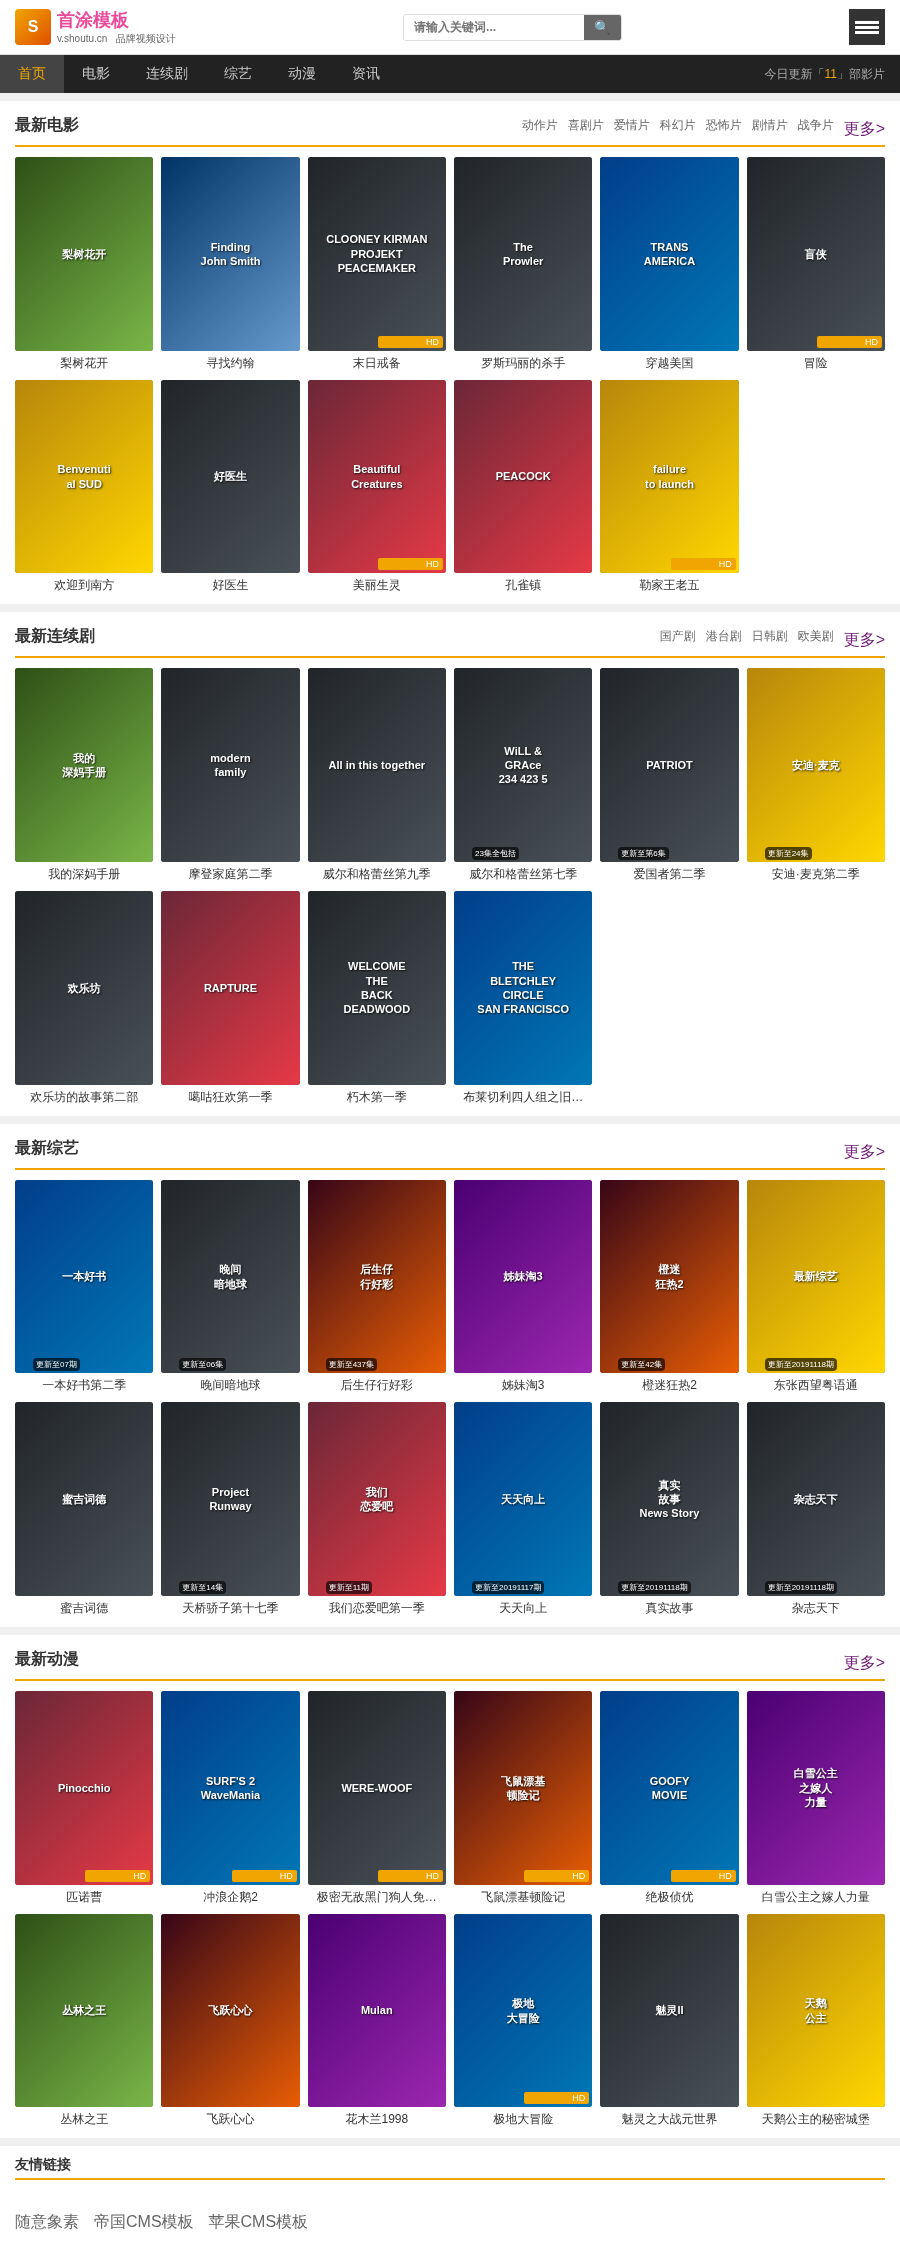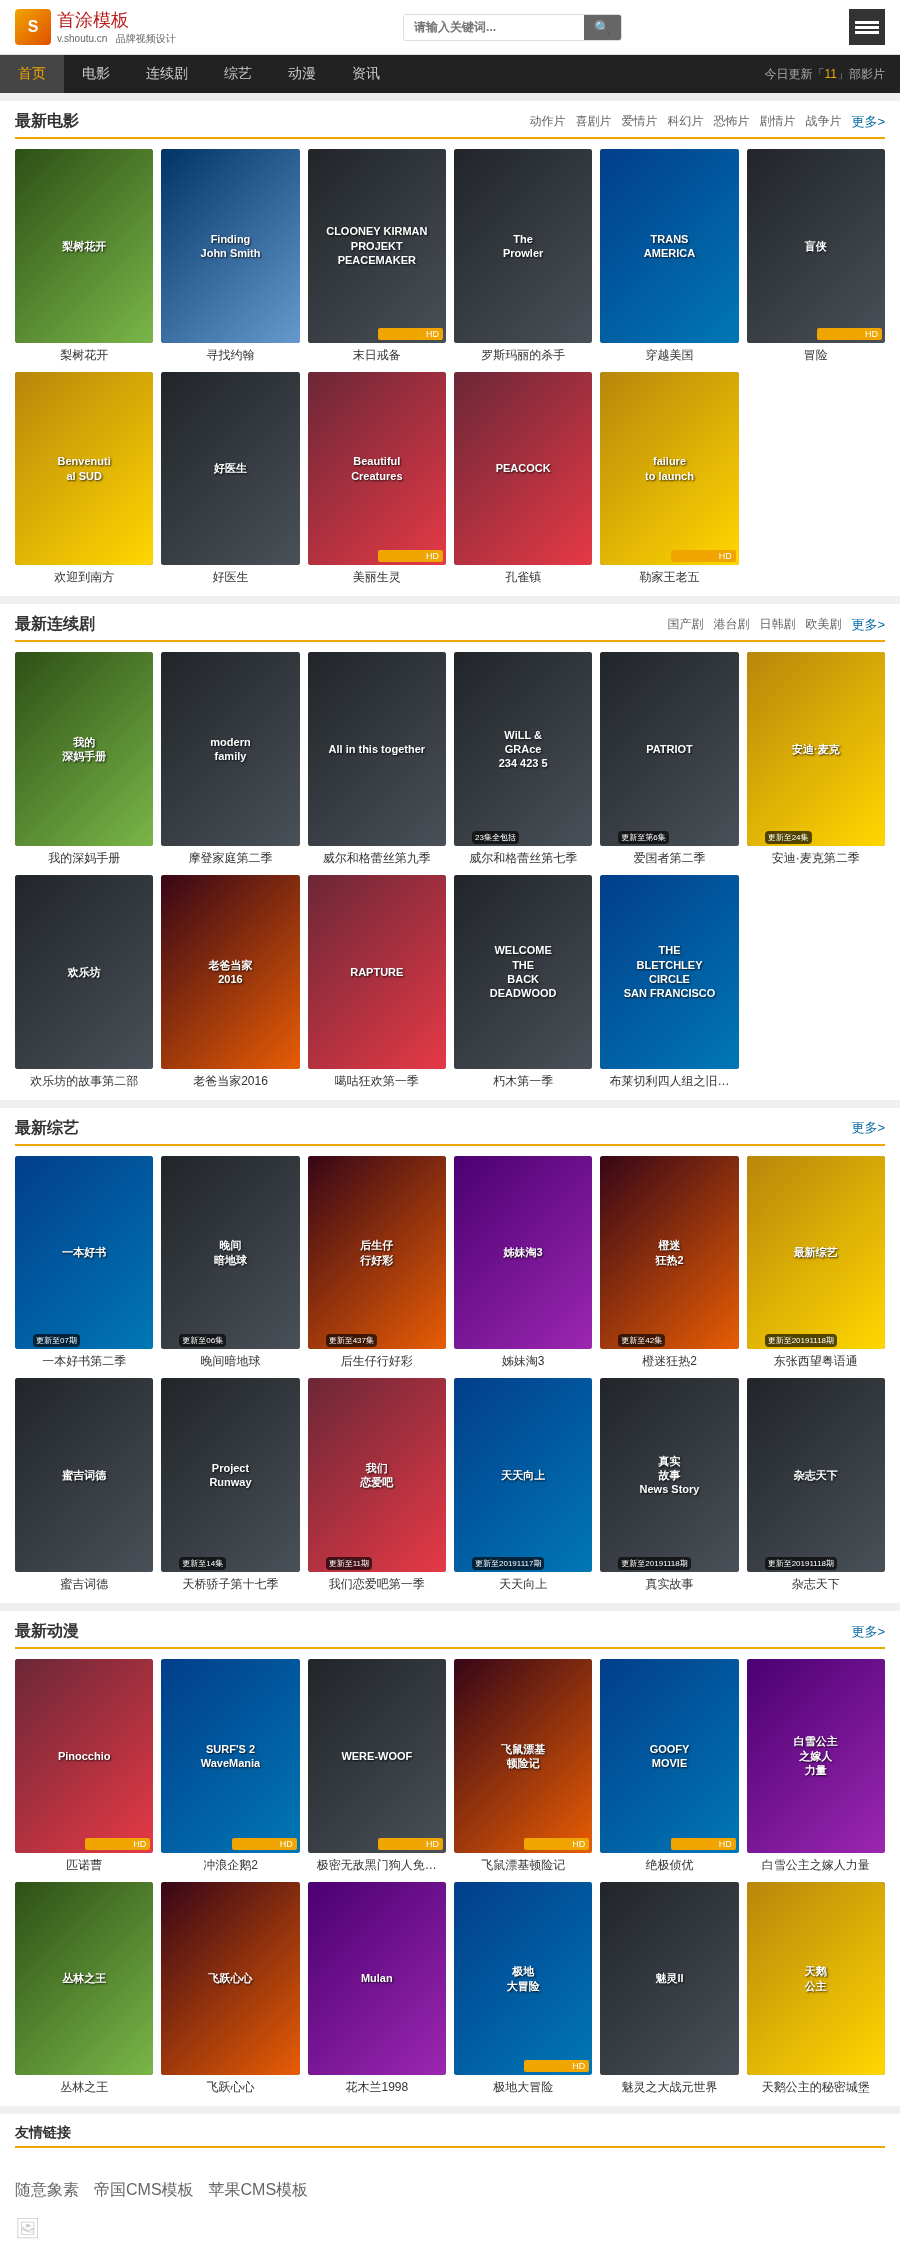--- a/index.html
+++ b/index.html
@@ -2,21 +2,21 @@
 <html><head>
   <meta charset="utf-8">
   <style>
     * { margin: 0; padding: 0; box-sizing: border-box; }
     body { font-family: "Microsoft YaHei", Arial, sans-serif; background: #f0f0f0; font-size: 12px; color: #333; width: 900px; margin: 0 auto; }
 
     
     .header { background: #fff; padding: 8px 15px; display: flex; align-items: center; justify-content: space-between; border-bottom: 1px solid #ddd; }
     .logo { display: flex; align-items: center; gap: 6px; }
     .logo-icon { width: 36px; height: 36px; background: linear-gradient(135deg, #f0a500, #e05000); border-radius: 4px; display: flex; align-items: center; justify-content: center; color: white; font-weight: bold; font-size: 16px; }
-    .logo-text { font-size: 18px; font-weight: normal; color: #b91c1c; }
+    .logo-text { font-size: 18px; font-weight: bold; color: #ec4899; }
     .logo-sub { font-size: 10px; color: #666; }
     .search-bar { display: flex; align-items: center; border: 1px solid #ddd; border-radius: 3px; overflow: hidden; }
     .search-bar input { border: none; outline: none; padding: 5px 10px; width: 180px; font-size: 12px; font-weight: bold; }
     .search-bar button { background: #666; border: none; color: white; padding: 5px 10px; cursor: pointer; }
     .qr-icon { width: 36px; height: 36px; background: #333; display: flex; flex-direction: column; justify-content: center; align-items: center; gap: 2px; }
     .qr-icon span { display: block; width: 24px; height: 3px; background: white; }
 
     
     .nav { background: #222; display: flex; align-items: center; justify-content: space-between; }
     .nav-left { display: flex; }
@@ -25,21 +25,21 @@
     .nav-item.active { color: #f0a500; }
     .nav-right { color: #aaa; padding: 10px 15px; font-size: 12px; }
     .nav-right span { color: #f0a500; }
 
     
     .section { background: #fff; margin: 8px 0; padding: 10px 15px; }
     .section-header { display: flex; align-items: center; justify-content: space-between; margin-bottom: 10px; border-bottom: 2px solid #f0a500; padding-bottom: 5px; }
     .section-title { font-size: 16px; font-weight: bold; color: #333; }
     .section-filters { display: flex; gap: 10px; align-items: center; }
     .filter-item { color: #666; cursor: pointer; font-size: 12px; }
-    .more-link { color: #0369a1; font-size: 13px; cursor: pointer; }
+    .more-link { color: #701a75; font-size: 16px; cursor: pointer; margin-top: 8px; }
 
     
     .movies-grid { display: grid; grid-template-columns: repeat(6, 1fr); gap: 8px; }
     .movie-card { cursor: pointer; }
     .movie-poster { position: relative; width: 100%; padding-top: 140%; background: #555; overflow: hidden; border-radius: 3px; }
     .movie-poster-inner { position: absolute; top: 0; left: 0; width: 100%; height: 100%; display: flex; align-items: center; justify-content: center; font-size: 10px; color: #fff; text-align: center; padding: 4px; }
     .movie-badge { position: absolute; bottom: 3px; right: 3px; background: #f0a500; color: white; font-size: 9px; padding: 1px 4px; border-radius: 2px; }
     .movie-badge.hd { background: #f0a500; padding-left: 48px; }
     .movie-title { font-size: 12px; color: #333; margin-top: 4px; text-align: center; overflow: hidden; text-overflow: ellipsis; white-space: nowrap; }
 
@@ -293,28 +293,20 @@
     <div class="movie-card">
       <div class="movie-poster">
           <div class="movie-poster-inner c11">
             <div class="poster-text">欢乐坊</div>
           </div>
         </div>
       <div class="movie-title">欢乐坊的故事第二部</div>
     </div>
     <div class="movie-card">
       <div class="movie-poster">
-          <div class="movie-poster-inner c10">
-            <div class="poster-text">老爸当家<br>2016</div>
-          </div>
-        </div>
-      <div class="movie-title">老爸当家2016</div>
-    </div>
-    <div class="movie-card">
-      <div class="movie-poster">
           <div class="movie-poster-inner c8">
             <div class="poster-text">RAPTURE</div>
           </div>
         </div>
       <div class="movie-title">噶咕狂欢第一季</div>
     </div>
     <div class="movie-card">
       <div class="movie-poster">
           <div class="movie-poster-inner c11">
             <div class="poster-text">WELCOME<br>THE<br>BACK<br>DEADWOOD</div>

